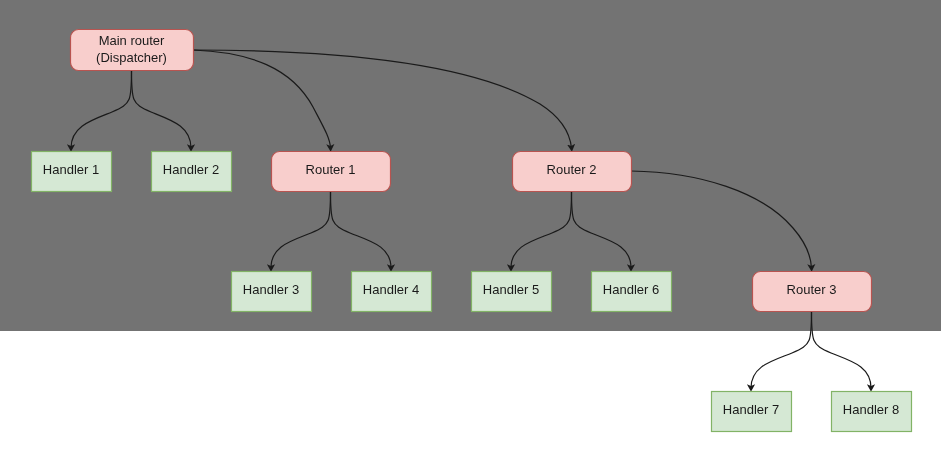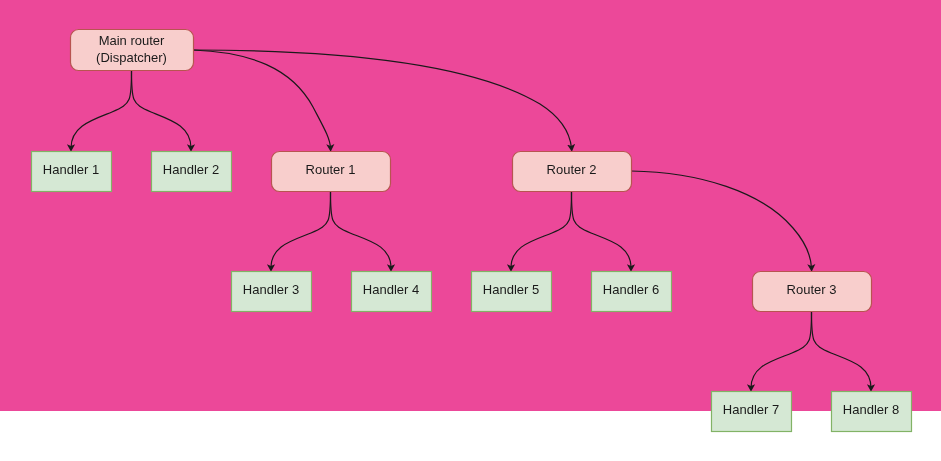--- a/index.html
+++ b/index.html
@@ -10,22 +10,22 @@
   }
   body {
     width: 941px;
     height: 461px;
     font-family: "Liberation Sans", sans-serif;
     overflow: hidden;
   }
   #diagram-root {
     position: relative;
     width: 941px;
-    height: 411px;
-    background: #ec4899;
+    height: 331px;
+    background: #737373;
   }
   #diagram-svg {
     position: absolute;
     top: 0;
     left: 0;
     width: 941px;
     height: 461px;
     display: block;
   }
   .node-label {

